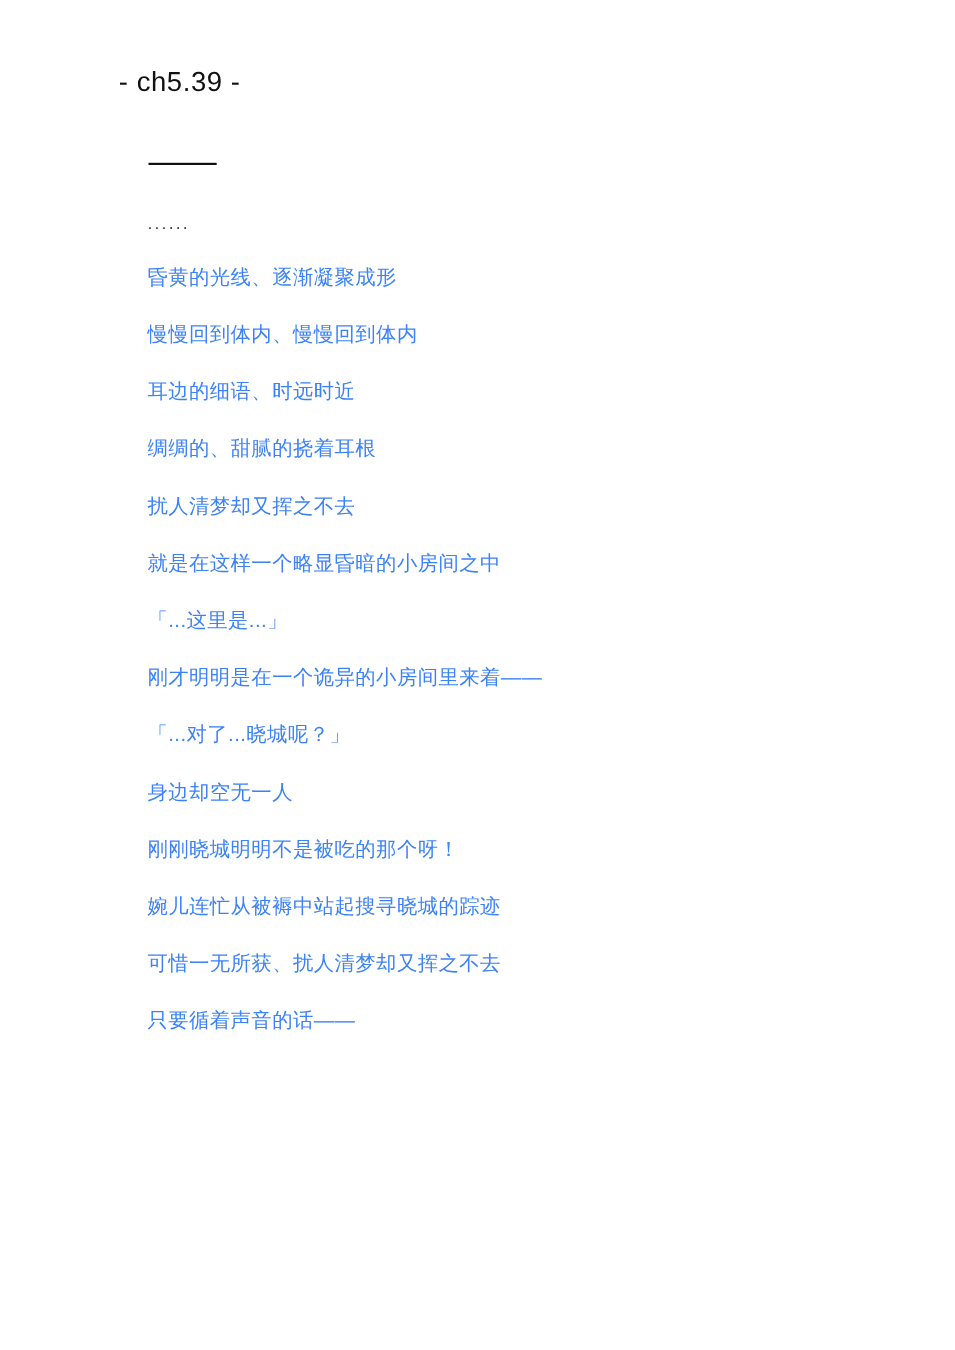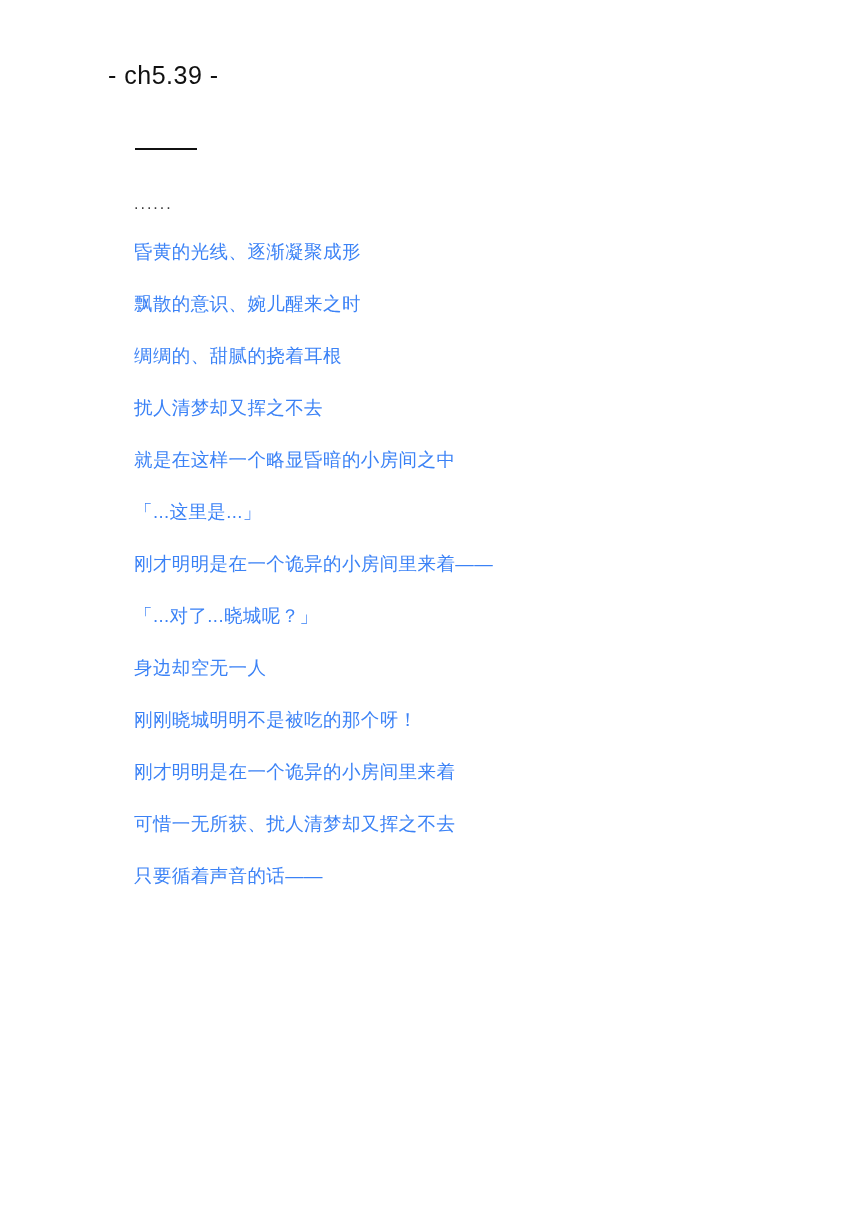--- a/index.html
+++ b/index.html
@@ -71,27 +71,28 @@
 
   <h1 class="chapter-title">- ch5.39 -</h1>
 
   <div class="divider-wrap">
     <div class="divider"></div>
   </div>
 
   <div class="body-text">
     <p class="line ellipsis">......</p>
     <p class="line">昏黄的光线、逐渐凝聚成形</p>
-    <p class="line">飘散的意识、婉儿醒来之时</p>
+    <p class="line">慢慢回到体内、慢慢回到体内</p>
+    <p class="line">耳边的细语、时远时近</p>
     <p class="line">绸绸的、甜腻的挠着耳根</p>
     <p class="line">扰人清梦却又挥之不去</p>
     <p class="line">就是在这样一个略显昏暗的小房间之中</p>
     <p class="line">「...这里是...」</p>
     <p class="line">刚才明明是在一个诡异的小房间里来着——</p>
     <p class="line">「...对了...晓城呢？」</p>
     <p class="line">身边却空无一人</p>
     <p class="line">刚刚晓城明明不是被吃的那个呀！</p>
-    <p class="line">刚才明明是在一个诡异的小房间里来着</p>
+    <p class="line">婉儿连忙从被褥中站起搜寻晓城的踪迹</p>
     <p class="line">可惜一无所获、扰人清梦却又挥之不去</p>
     <p class="line">只要循着声音的话——</p>
   </div>
 
 </div>
 
 </body></html>

